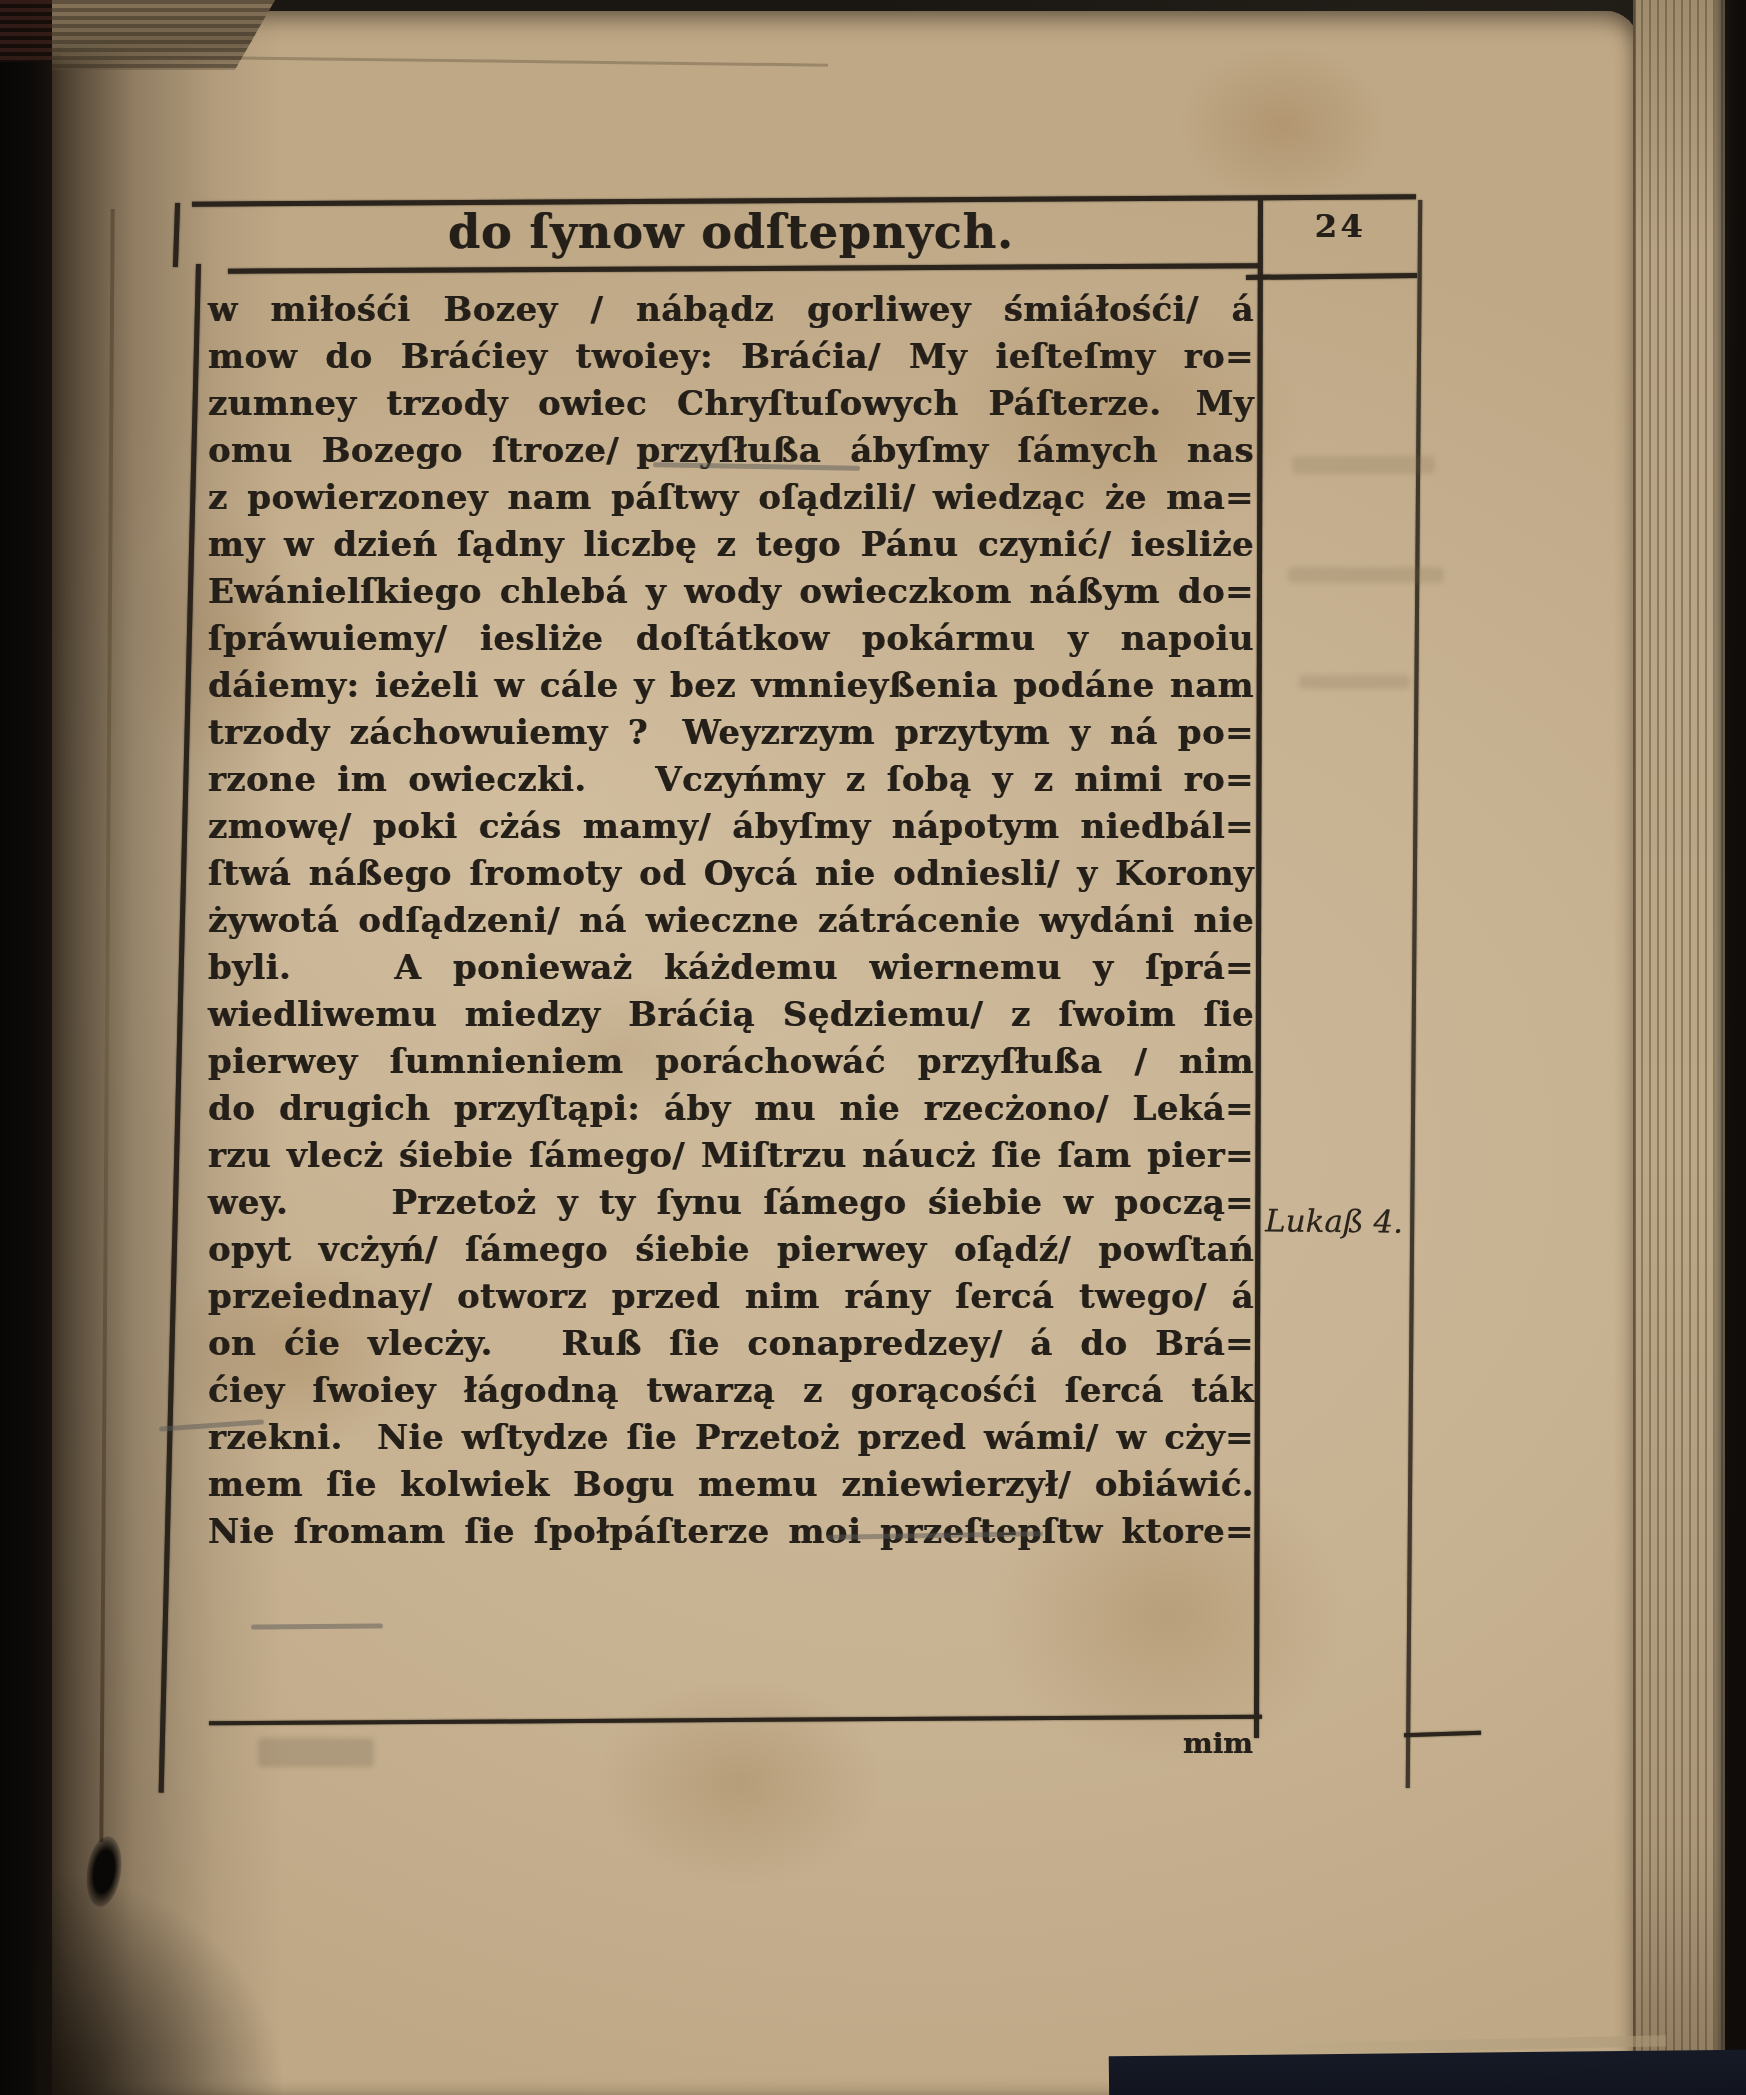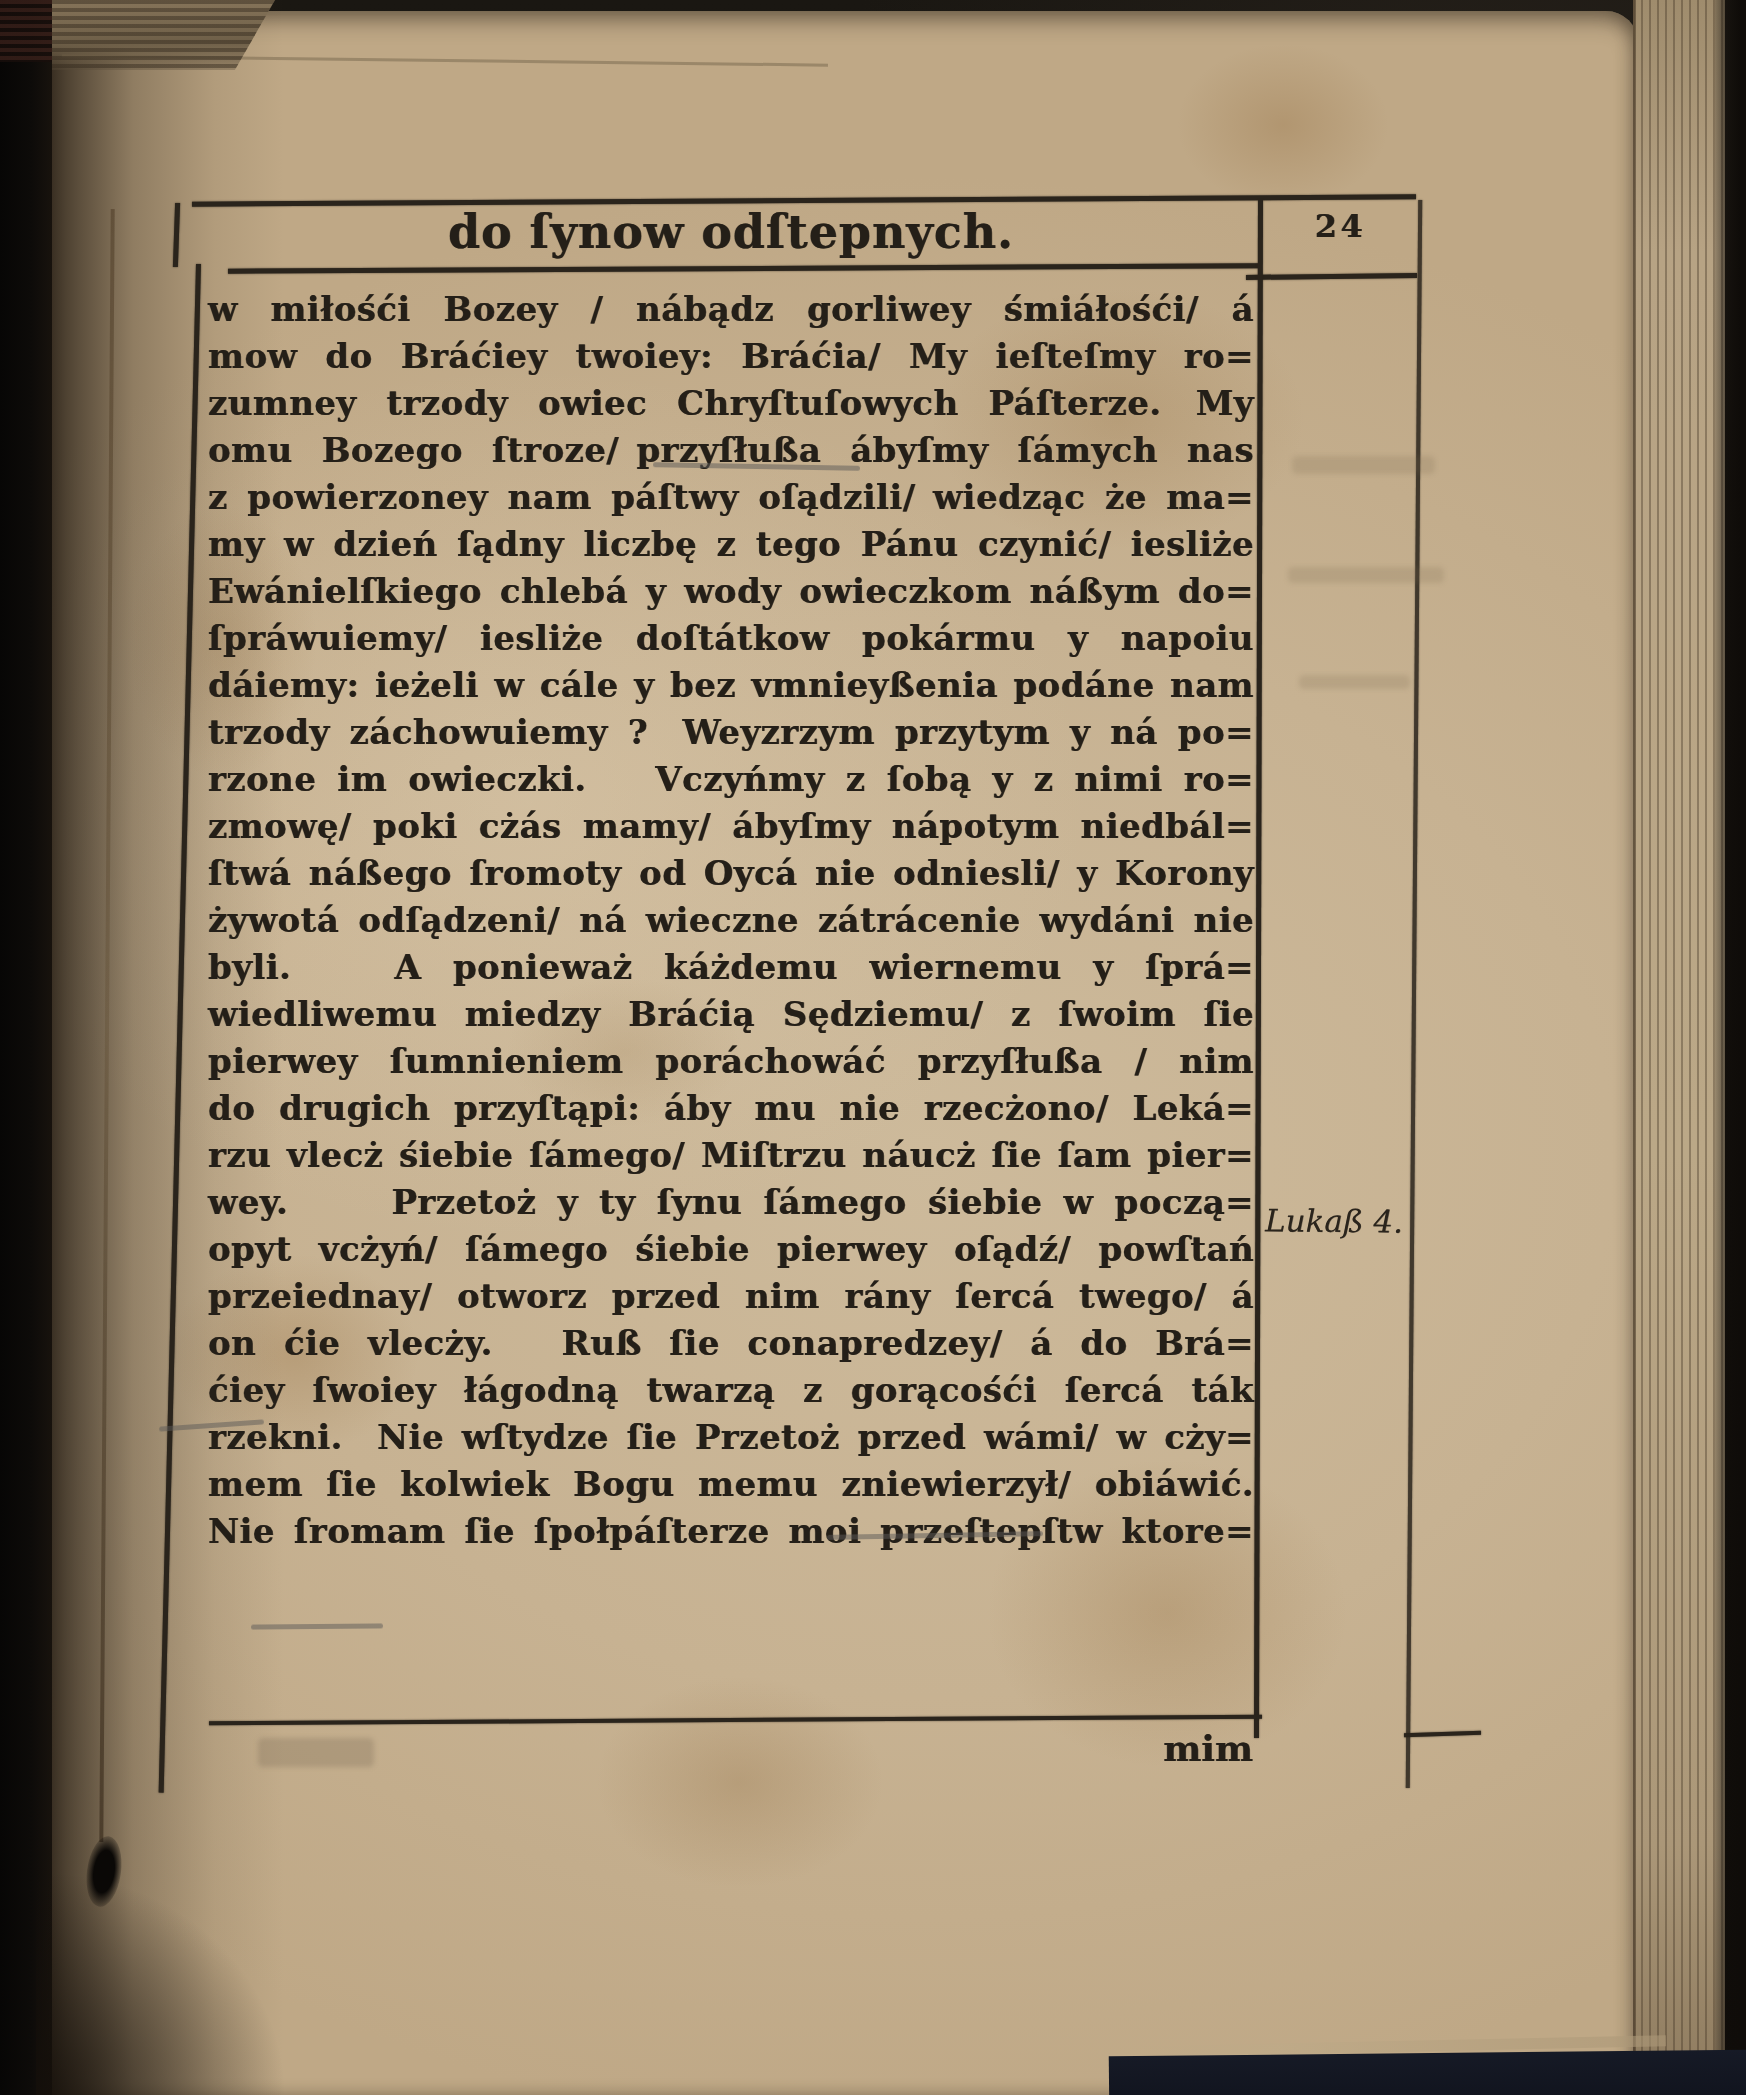--- a/index.html
+++ b/index.html
@@ -85,21 +85,21 @@
     font-size:46px;font-weight:700;text-align:center;letter-spacing:0.9px;}
   .page-number{position:absolute;left:1273px;top:207px;width:135px;
     font-size:32px;font-weight:700;text-align:center;letter-spacing:3.6px;}
   .text-block{position:absolute;left:208px;top:274px;width:1046px;margin-top:12px;}
   .text-line{height:47px;line-height:47px;font-size:34px;font-weight:700;
     letter-spacing:0.4px;text-align:justify;text-align-last:justify;white-space:normal;}
   .margin-note{position:absolute;left:1265px;top:1203px;width:160px;
     font-size:31px;font-style:italic;font-weight:500;transform:rotate(.5deg);
     color:#2a241c;text-shadow:0.4px 0.3px 0.5px rgba(42,36,28,.5);}
   .catchword{position:absolute;left:980px;top:1727px;width:273px;text-align:right;
-    font-size:36px;font-weight:700;}
+    font-size:28px;font-weight:700;}
 
   
   .pencil{position:absolute;background:rgba(92,90,88,.5);height:4.5px;border-radius:2.7px;filter:blur(0.4px);}
   .pencil-1{left:653px;top:464px;width:207px;transform:rotate(1deg);}
   .pencil-2{left:159px;top:1423px;width:105px;transform:rotate(-4deg);}
   .pencil-3{left:827px;top:1533px;width:216px;transform:rotate(-1deg);}
   .pencil-4{left:251px;top:1624px;width:132px;transform:rotate(-.5deg);}
 
   
   .ghost{position:absolute;background:rgba(118,98,70,.18);filter:blur(2.7px);border-radius:5.3px;}

